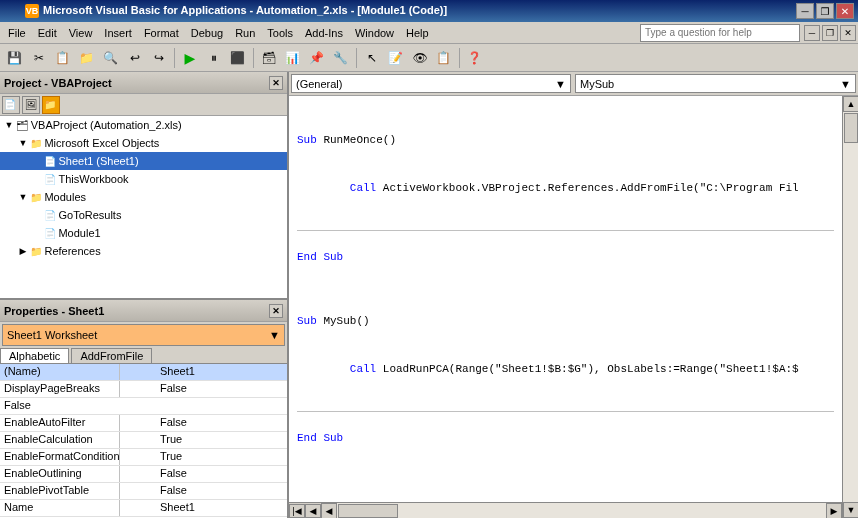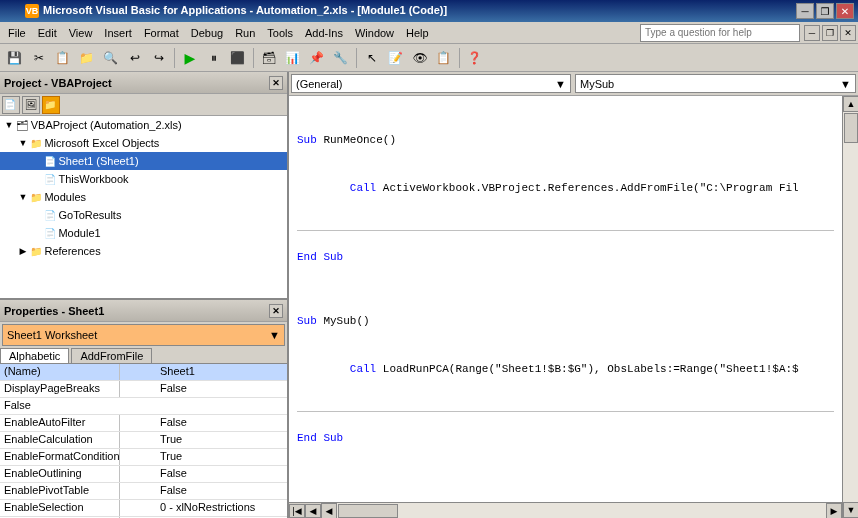--- a/index.html
+++ b/index.html
@@ -428,24 +428,20 @@
         </div>
         <div class="props-row">
           <div class="props-key">EnableOutlining</div>
           <div class="props-val">False</div>
         </div>
         <div class="props-row">
           <div class="props-key">EnablePivotTable</div>
           <div class="props-val">False</div>
         </div>
         <div class="props-row">
-          <div class="props-key">EnableSelection</div>
-          <div class="props-val">0 - xlNoRestrictions</div>
-        </div>
-        <div class="props-row">
           <div class="props-key">Name</div>
           <div class="props-val">Sheet1</div>
         </div>
 
       </div>
     </div>
   </div>
 
   <div class="code-area">
 

